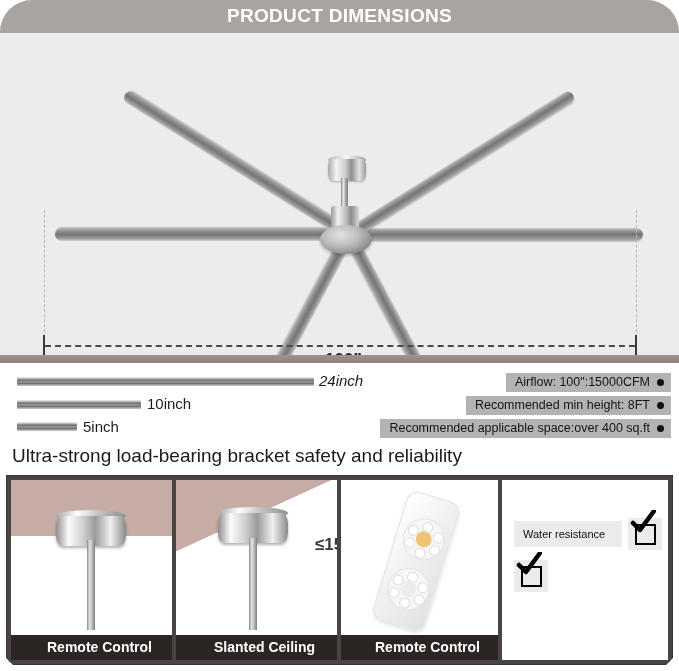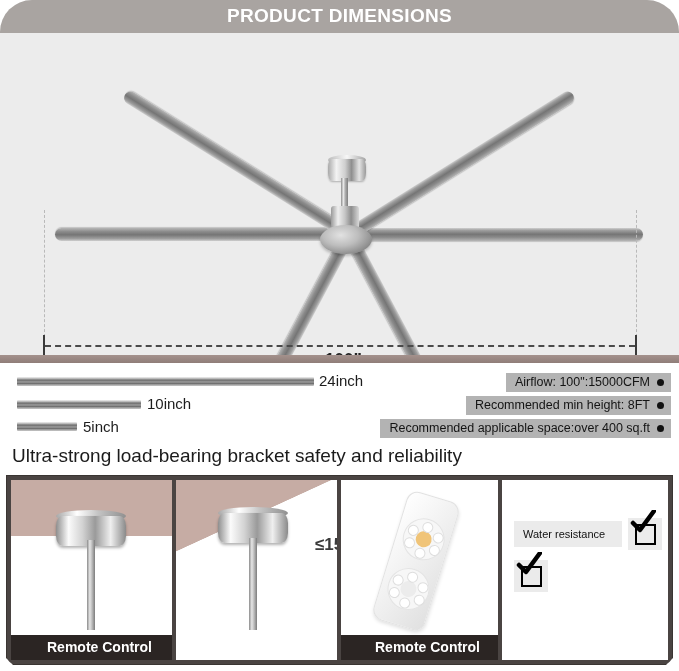--- a/index.html
+++ b/index.html
@@ -166,21 +166,21 @@
   }
   .rod.r1 { top: 14px; width: 297px; }
   .rod.r2 { top: 37px; width: 124px; }
   .rod.r3 { top: 59px; width: 60px; }
   .rod-label {
     position: absolute;
     font-size: 14px;
     color: #1d1d1d;
     white-space: nowrap;
   }
-  .rod-label.l1 { left: 319px; top: 9px;  font-size: 15px; }
+  .rod-label.l1 { left: 319px; top: 9px;  font-size: 15px; font-style: italic; }
   .rod-label.l2 { left: 147px; top: 32px; font-size: 15px; }
   .rod-label.l3 { left: 83px;  top: 55px; font-size: 15px; }
 
   .spec {
     position: absolute;
     right: 8px;
     background: #b3b3b3;
     color: #141414;
     font-size: 12.5px;
     padding: 2px 7px 3px 9px;
@@ -430,20 +430,21 @@
       <div class="rod-v" style="left:76px; top:60px; height:90px;"></div>
       <div class="panel-caption">Remote Control</div>
     </div>
 
     <div class="panel p2">
       <div class="ceiling slant"></div>
       <div class="mount-top" style="left:42px; top:27px;"></div>
       <div class="mount" style="left:42px; top:33px;"></div>
       <div class="rod-v" style="left:73px; top:58px; height:92px;"></div>
       <div class="angle-label" style="left:103px; top:55px;">≤15°</div>
+      <div class="panel-caption">Slanted Ceiling</div>
     </div>
 
     <div class="panel p3">
       <div class="remote">
         <div class="btn-cluster top">
           <div class="btn-center"></div>
           <div class="btn-dot" style="left:15px; top:2px;"></div>
           <div class="btn-dot" style="left:28px; top:9px;"></div>
           <div class="btn-dot" style="left:28px; top:22px;"></div>
           <div class="btn-dot" style="left:15px; top:29px;"></div>

